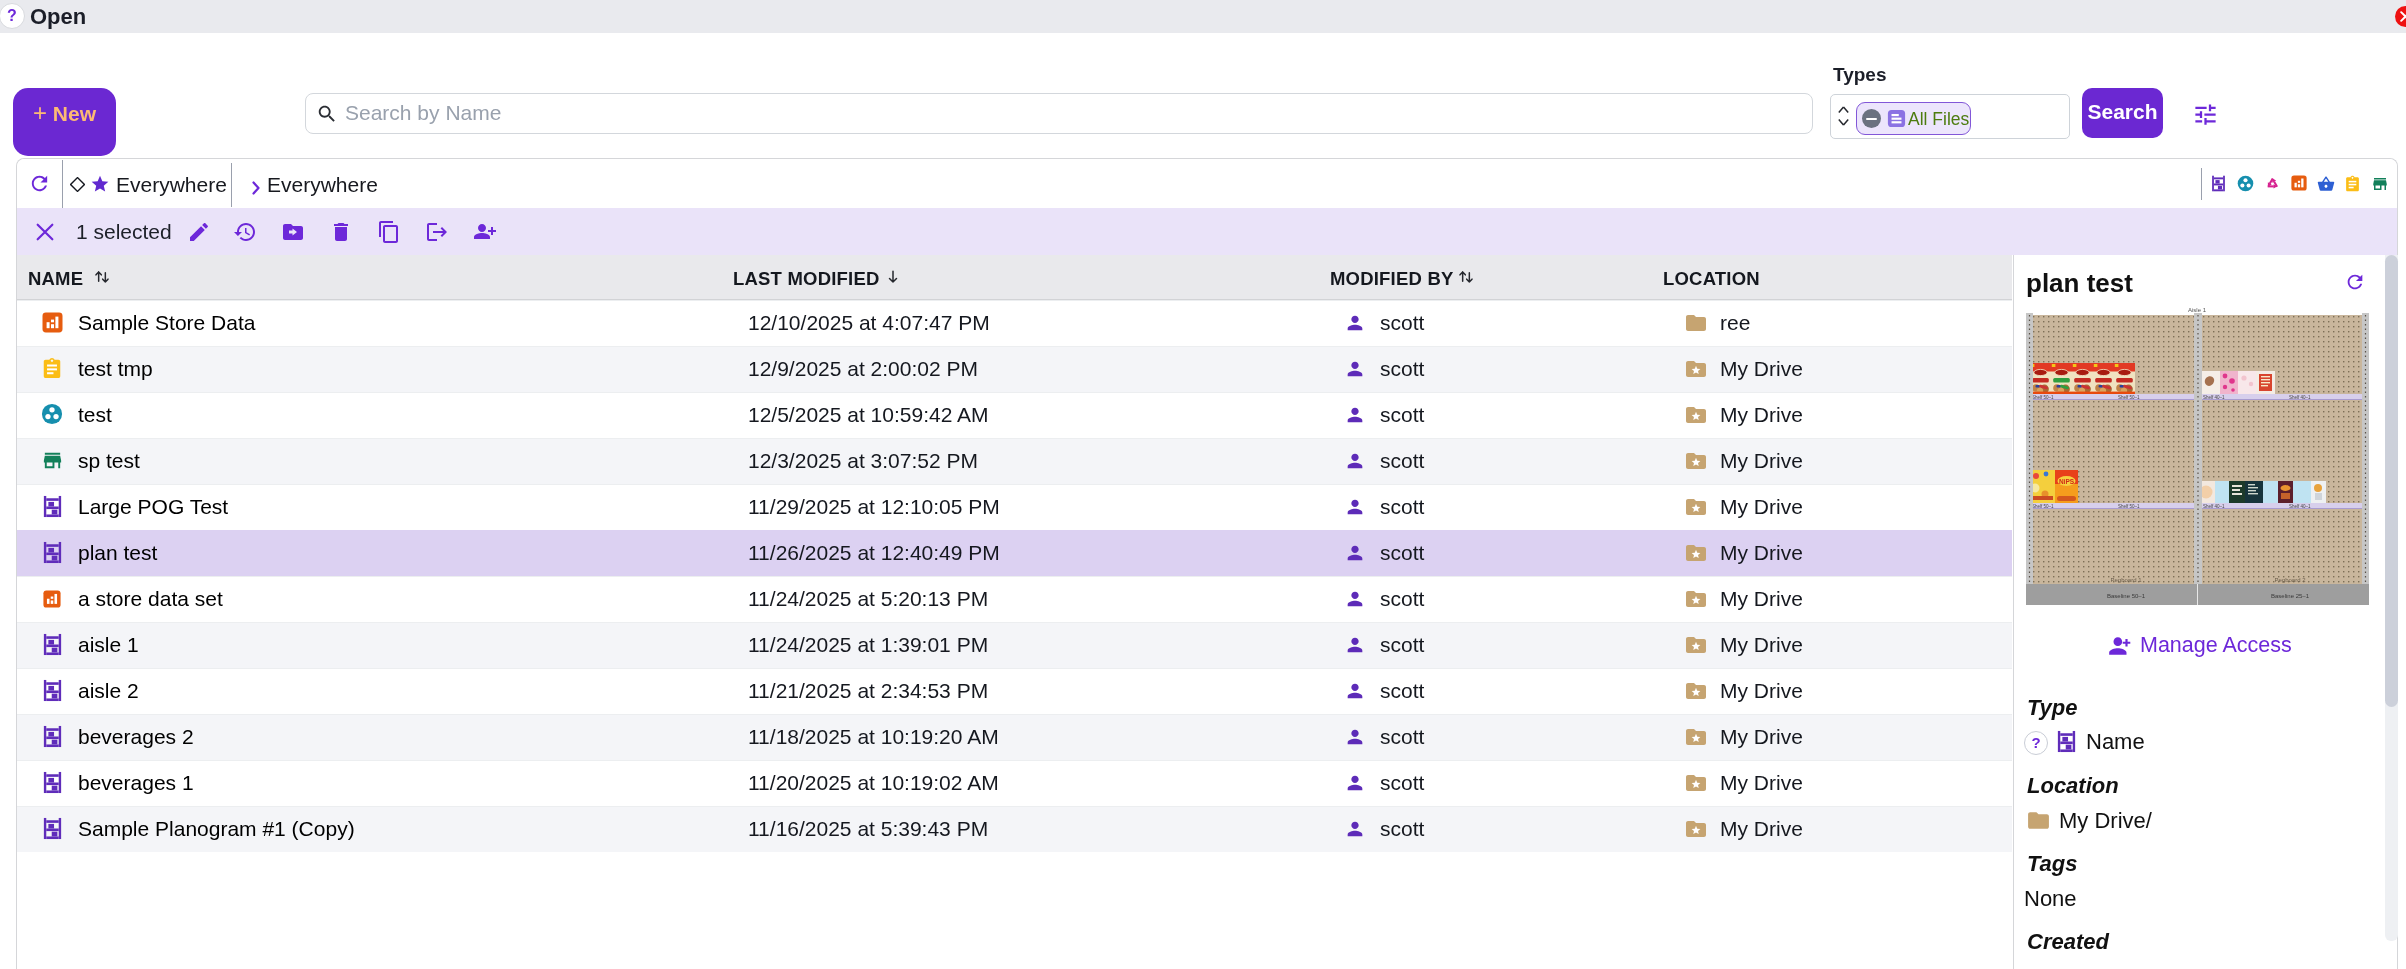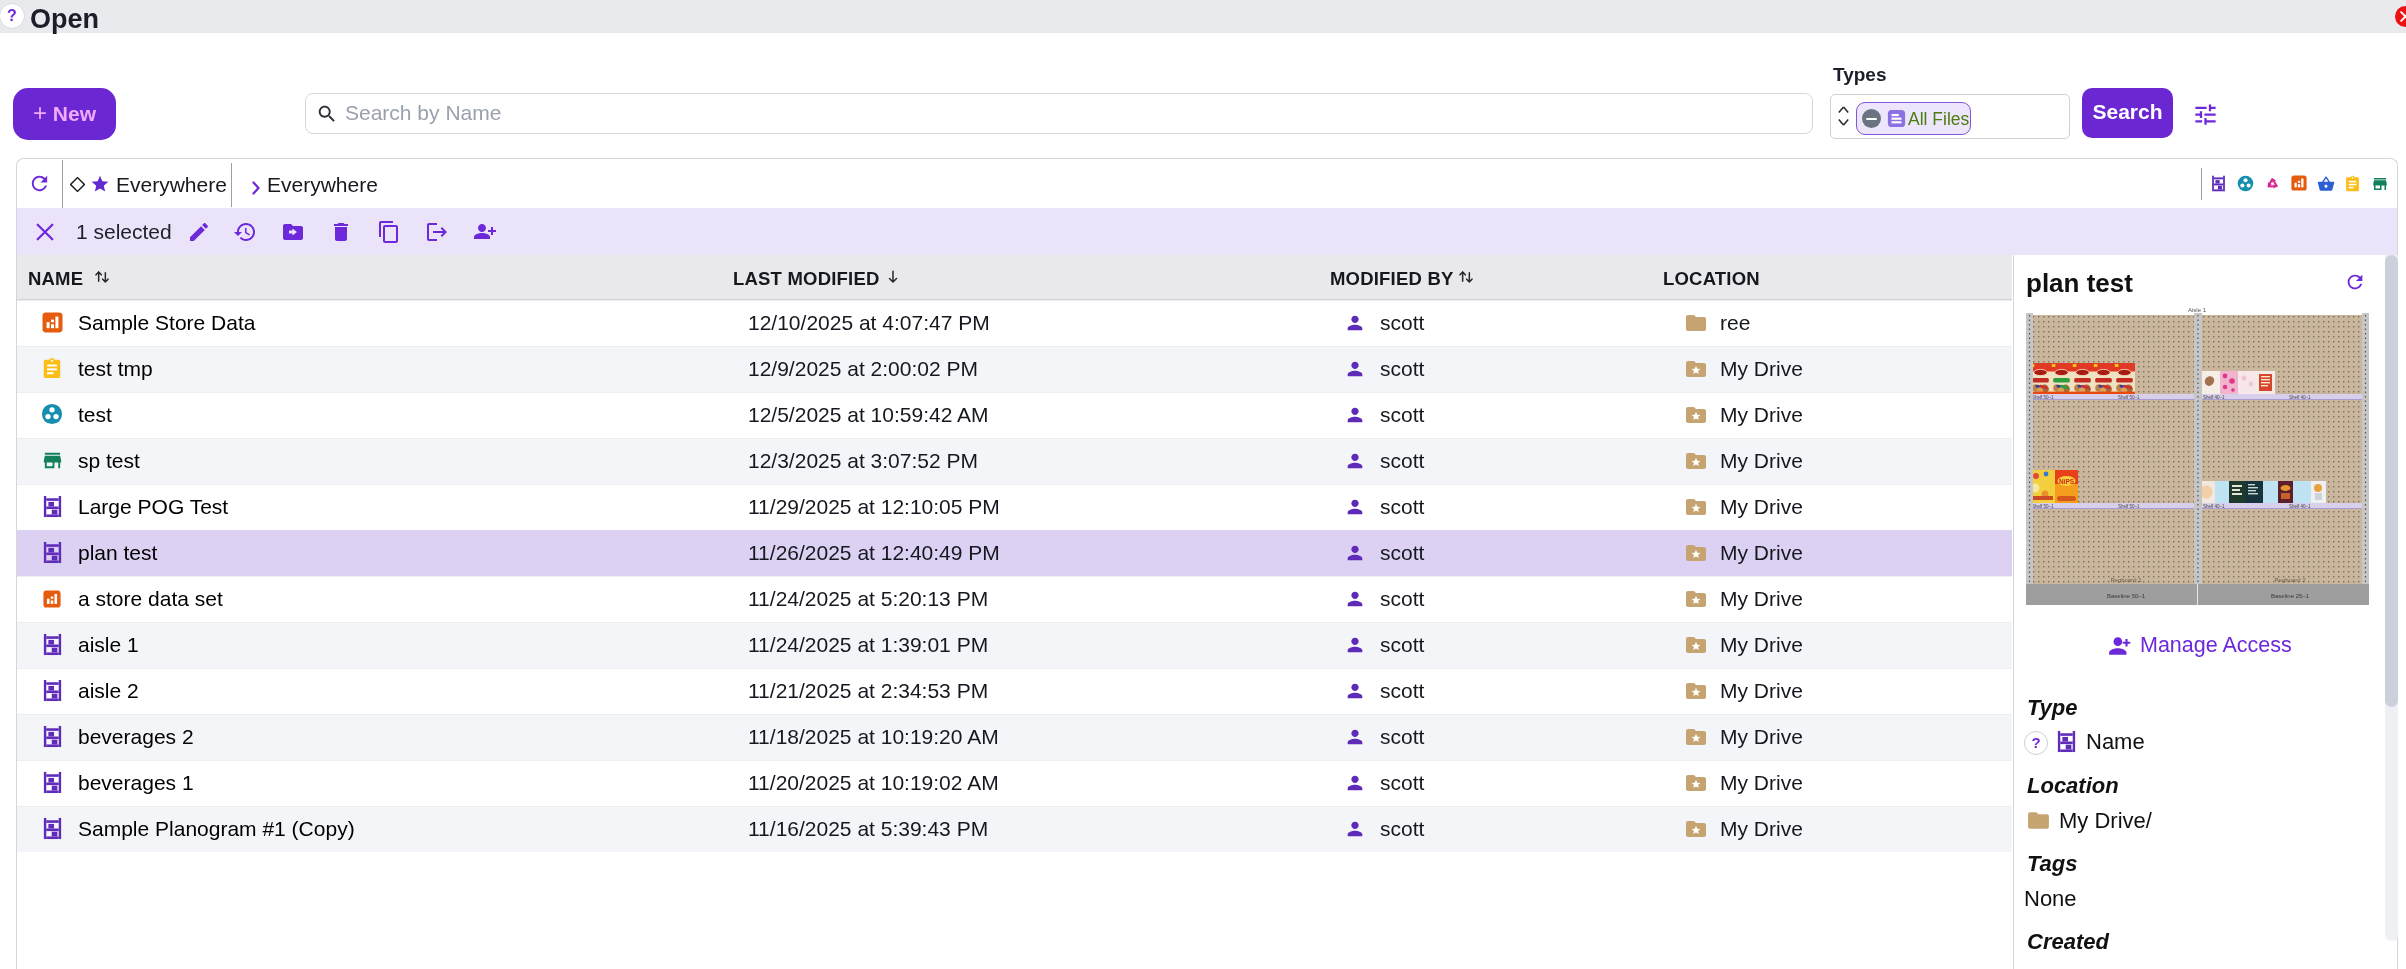--- a/index.html
+++ b/index.html
@@ -5,37 +5,37 @@
   * { margin:0; padding:0; box-sizing:border-box; }
   html,body { width:2406px; height:969px; overflow:hidden; background:#fff;
     font-family:"Liberation Sans", sans-serif; }
   .abs { position:absolute; }
   #page { position:relative; width:2406px; height:969px; }
   
   #topbar { left:0; top:0; width:2406px; height:33px; background:#e9eaee; }
   #qcirc { left:-1px; top:3px; width:26px; height:26px; border-radius:50%;
     background:#fff; border:1px solid #d8dade; color:#6d28d9; font-weight:700;
     font-size:16px; text-align:center; line-height:24px; }
-  #opentitle { left:30px; top:4px; font-size:27px; font-weight:700; color:#1b1e28; }
+  #opentitle { left:30px; top:4px; font-size:22px; font-weight:700; color:#1b1e28; }
   #closebtn { left:2395px; top:6px; width:21px; height:21px; border-radius:50%;
     background:#ee1111; color:#fff; font-size:14px; font-weight:700;
   text-align:center; line-height:20px;}
   
-  #newbtn { left:13px; top:88px; width:103px; height:52px; border-radius:15px;
-    background:#6b28d2; color:#f0abfc; font-size:21px; text-align:center; line-height:49px; }
+  #newbtn { left:13px; top:88px; width:103px; height:68px; border-radius:15px;
+    background:#6b28d2; color:#fdba74; font-size:21px; text-align:center; line-height:49px; }
   #searchbox { left:305px; top:93px; width:1508px; height:41px; border:1px solid #d3d7dc;
     border-radius:8px; background:#fff; }
   #searchph { left:345px; top:101px; font-size:21px; color:#99a1ad; }
   #typeslabel { left:1833px; top:64px; font-size:19px; font-weight:600; color:#1b1e28; }
   #typesbox { left:1830px; top:94px; width:240px; height:45px; border:1px solid #ced3d9;
     border-radius:5px; background:#fff; }
   #chip { left:1856px; top:102px; width:115px; height:33px; background:#ece5fc;
     border:1.5px solid #8257d8; border-radius:9px; }
   #chiptext { left:1908px; top:109px; font-size:17.5px; color:#4d7c0f; }
-  #searchbtn { left:2082px; top:88px; width:91px; height:50px; border-radius:10px;
+  #searchbtn { left:2082px; top:88px; width:81px; height:50px; border-radius:10px;
     background:#6b28d2; color:#fff; font-size:21px; font-weight:700; text-align:center;
     line-height:48px; }
   
   #container { left:16px; top:158px; width:2382px; height:811px;
     border:1px solid #d5d6d9; border-bottom:none; border-radius:8px 8px 0 0; background:#fff; }
   
   #toolbar { left:17px; top:159px; width:2380px; height:49px; background:#fff;
     border-radius:8px 8px 0 0; }
   .vsep { width:1px; background:#9aa0ad; }
   #crumb1 { left:116px; top:173px; font-size:21px; color:#17191f; }

